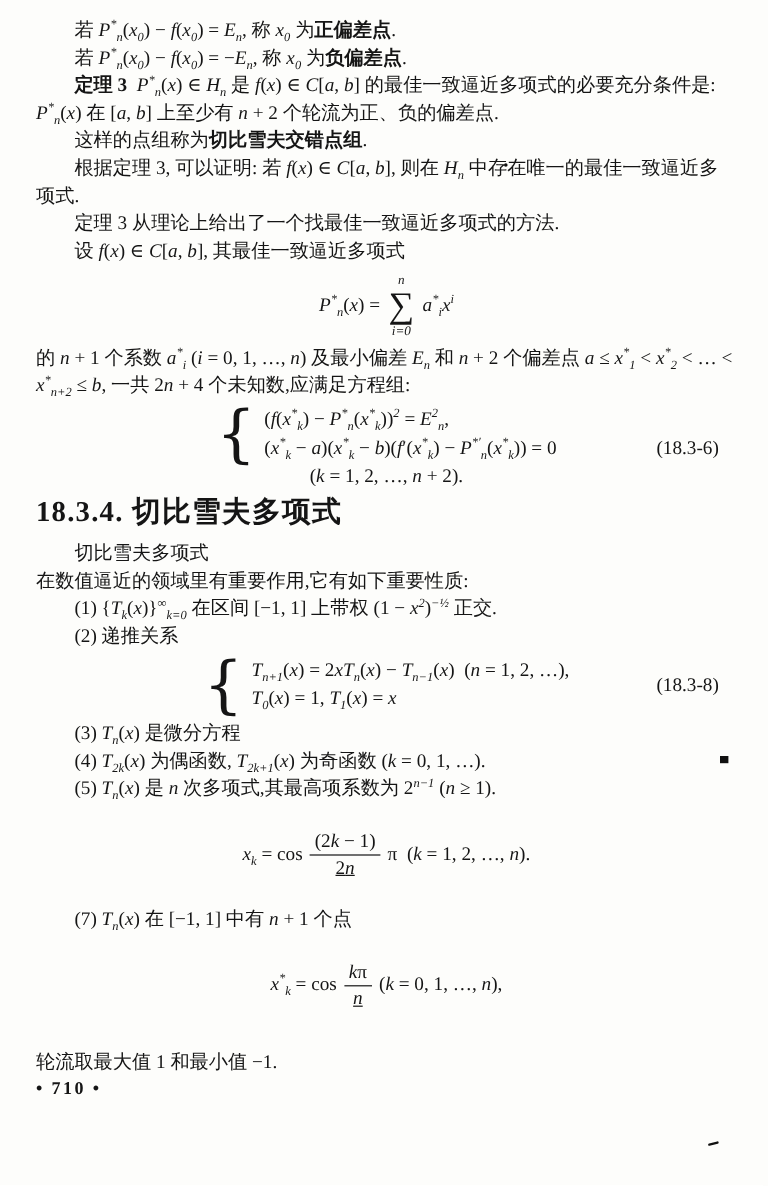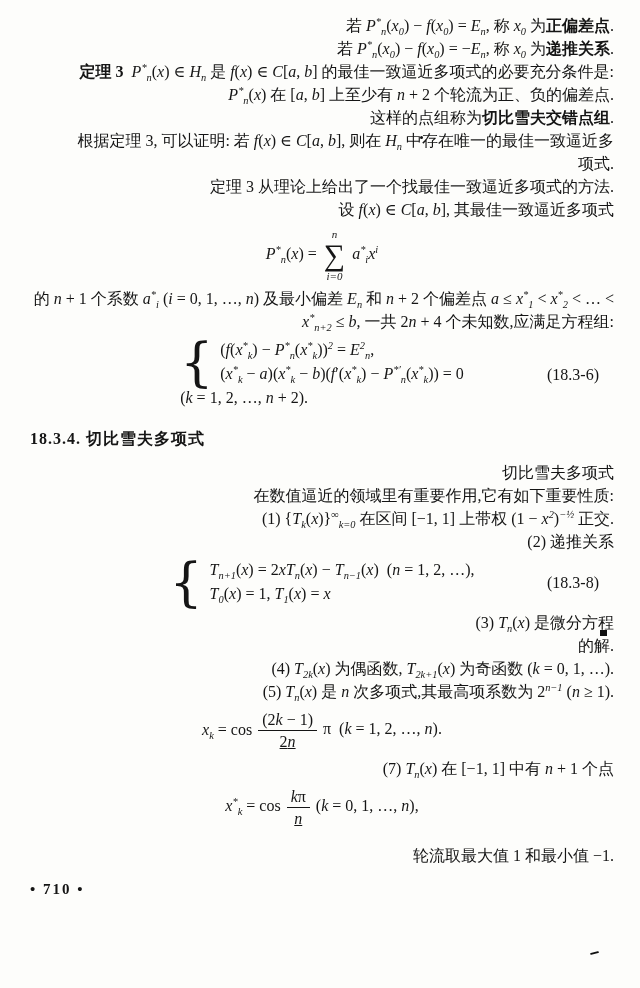--- a/index.html
+++ b/index.html
@@ -7,55 +7,55 @@
     position:relative;
     width:640px;height:988px;
     box-sizing:border-box;
     background:#fdfdfb;
     color:#151515;
     font-family:"Liberation Serif","DejaVu Serif",serif;
     font-size:16px;line-height:23px;
     padding:14px 26px 0 30px;
     overflow:hidden;
   }
-  p{margin:0;padding:0;text-align:right;}
+  p{margin:0;padding:0;}
   .indent{text-indent:2em;}
   b{font-weight:bold;}
   i{font-style:italic;}
   sub,sup{font-size:0.65em;font-style:italic;line-height:0;}
   .display{text-align:center;margin:3px 0;position:relative;}
   .tag{position:absolute;right:15px;top:50%;transform:translateY(-50%);font-style:normal;}
   .eqblock{display:flex;align-items:center;justify-content:center;position:relative;margin:5px 0;}
   .eqcol{display:flex;flex-direction:column;}
   .eqtop{display:flex;align-items:center;}
   .brace{font-size:52px;font-weight:400;line-height:0.9;margin-right:7px;font-family:"DejaVu Serif",serif;}
   .eqrow{line-height:24px;text-align:left;}
-  .eqrow.center{text-align:left;}
+  .eqrow.center{text-align:center;}
   .sumwrap{display:inline-flex;flex-direction:column;align-items:center;vertical-align:middle;margin:0 7px;line-height:1;}
   .sum-lim{font-size:11px;font-style:italic;line-height:1.1;}
   .sum-sym{font-size:30px;line-height:1;font-style:normal;}
-  .frac{display:inline-block;vertical-align:middle;text-align:center;line-height:1.2;margin:0 6px;}
+  .frac{display:inline-block;vertical-align:middle;text-align:center;line-height:1.2;margin:16px 6px;}
   .frac .num{display:block;padding:0 4px 1px;border-bottom:1.5px solid #151515;}
   .frac .den{display:block;padding-top:1px;text-decoration:underline;}
-  .heading{font-size:16px;font-weight:bold;margin:17px 0 11px 0;letter-spacing:1px;}
+  .heading{font-size:24px;font-weight:bold;margin:6px 0 11px 0;letter-spacing:1px;}
   .big-display{margin:7px 0 5px;}
   .final-para{margin-top:16px;}
-  .pagenum{margin-top:11px;font-weight:bold;letter-spacing:2px;font-size:15px;}
+  .pagenum{margin-top:0;font-weight:bold;letter-spacing:2px;font-size:15px;}
   .speck{position:absolute;background:#101010;}
   .speck-sq{left:600px;top:630px;width:7px;height:6px;}
   .speck-dot{left:420px;top:136px;width:3px;height:3px;border-radius:50%;}
   .speck-tilde{left:590px;top:952px;width:9px;height:2px;border-radius:2px;transform:rotate(-14deg);}
 </style>
 </head>
 <body>
 
 <div class="page">
 
   <p class="indent">若 <i>P</i><sup>*</sup><sub>n</sub>(<i>x</i><sub>0</sub>) − <i>f</i>(<i>x</i><sub>0</sub>) = <i>E</i><sub>n</sub>, 称 <i>x</i><sub>0</sub> 为<b>正偏差点</b>.</p>
-  <p class="indent">若 <i>P</i><sup>*</sup><sub>n</sub>(<i>x</i><sub>0</sub>) − <i>f</i>(<i>x</i><sub>0</sub>) = −<i>E</i><sub>n</sub>, 称 <i>x</i><sub>0</sub> 为<b>递推关系</b>.</p>
+  <p class="indent">若 <i>P</i><sup>*</sup><sub>n</sub>(<i>x</i><sub>0</sub>) − <i>f</i>(<i>x</i><sub>0</sub>) = −<i>E</i><sub>n</sub>, 称 <i>x</i><sub>0</sub> 为<b>负偏差点</b>.</p>
   <p class="indent"><b>定理 3</b>&nbsp;&nbsp;<i>P</i><sup>*</sup><sub>n</sub>(<i>x</i>) ∈ <i>H</i><sub>n</sub> 是 <i>f</i>(<i>x</i>) ∈ <i>C</i>[<i>a</i>, <i>b</i>] 的最佳一致逼近多项式的必要充分条件是: <i>P</i><sup>*</sup><sub>n</sub>(<i>x</i>) 在 [<i>a</i>, <i>b</i>] 上至少有 <i>n</i> + 2 个轮流为正、负的偏差点.</p>
   <p class="indent">这样的点组称为<b>切比雪夫交错点组</b>.</p>
   <p class="indent">根据定理 3, 可以证明: 若 <i>f</i>(<i>x</i>) ∈ <i>C</i>[<i>a</i>, <i>b</i>], 则在 <i>H</i><sub>n</sub> 中存在唯一的最佳一致逼近多项式.</p>
   <p class="indent">定理 3 从理论上给出了一个找最佳一致逼近多项式的方法.</p>
   <p class="indent">设 <i>f</i>(<i>x</i>) ∈ <i>C</i>[<i>a</i>, <i>b</i>], 其最佳一致逼近多项式</p>
 
   <div class="display big-display">
     <span><i>P</i><sup>*</sup><sub>n</sub>(<i>x</i>) =</span><span class="sumwrap">
         <span class="sum-lim">n</span>
         <span class="sum-sym">∑</span>
@@ -94,21 +94,20 @@
     <div class="eqcol">
       <div class="eqrow"><i>T</i><sub>n+1</sub>(<i>x</i>) = 2<i>x</i><i>T</i><sub>n</sub>(<i>x</i>) − <i>T</i><sub>n−1</sub>(<i>x</i>)&nbsp;&nbsp;(<i>n</i> = 1, 2, …),</div>
       <div class="eqrow"><i>T</i><sub>0</sub>(<i>x</i>) = 1, <i>T</i><sub>1</sub>(<i>x</i>) = <i>x</i></div>
     </div>
     <span class="tag">(18.3-8)</span>
   </div>
 
   <p class="indent">(3) <i>T</i><sub>n</sub>(<i>x</i>) 是微分方程</p>
 
 
-  <p>的解.</p>
 
   <p class="indent">(4) <i>T</i><sub>2k</sub>(<i>x</i>) 为偶函数, <i>T</i><sub>2k+1</sub>(<i>x</i>) 为奇函数 (<i>k</i> = 0, 1, …).</p>
   <p class="indent">(5) <i>T</i><sub>n</sub>(<i>x</i>) 是 <i>n</i> 次多项式,其最高项系数为 2<sup>n−1</sup> (<i>n</i> ≥ 1).</p>
 
   <div class="display big-display">
     <span><i>x</i><sub>k</sub> = cos</span><span class="frac"><span class="num">(2<i>k</i> − 1)</span><span class="den">2<i>n</i></span></span><span>π&nbsp;&nbsp;(<i>k</i> = 1, 2, …, <i>n</i>).</span>
   </div>
 
   <p class="indent">(7) <i>T</i><sub>n</sub>(<i>x</i>) 在 [−1, 1] 中有 <i>n</i> + 1 个点</p>
 

